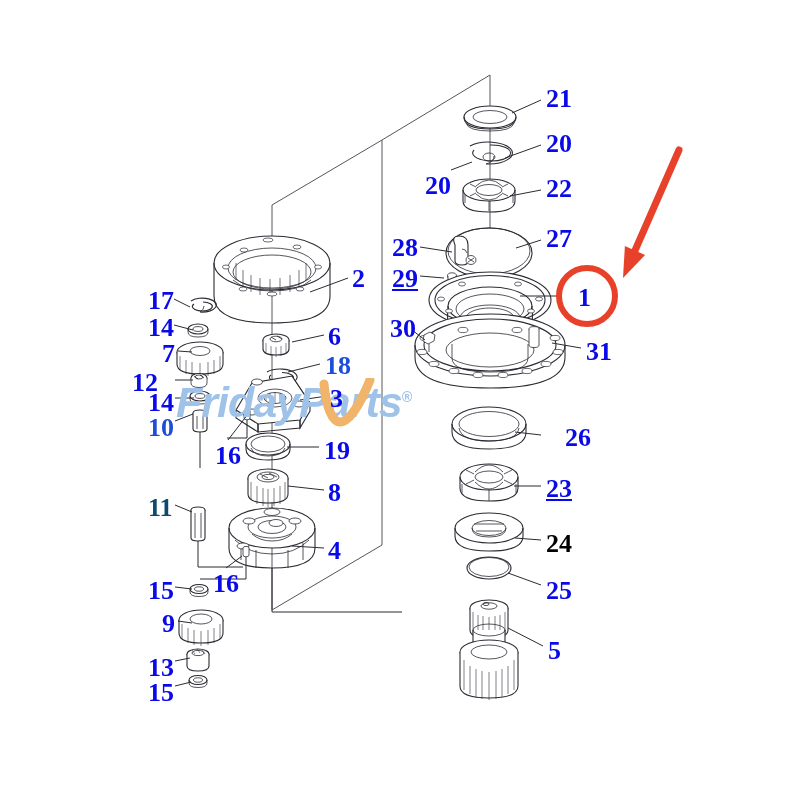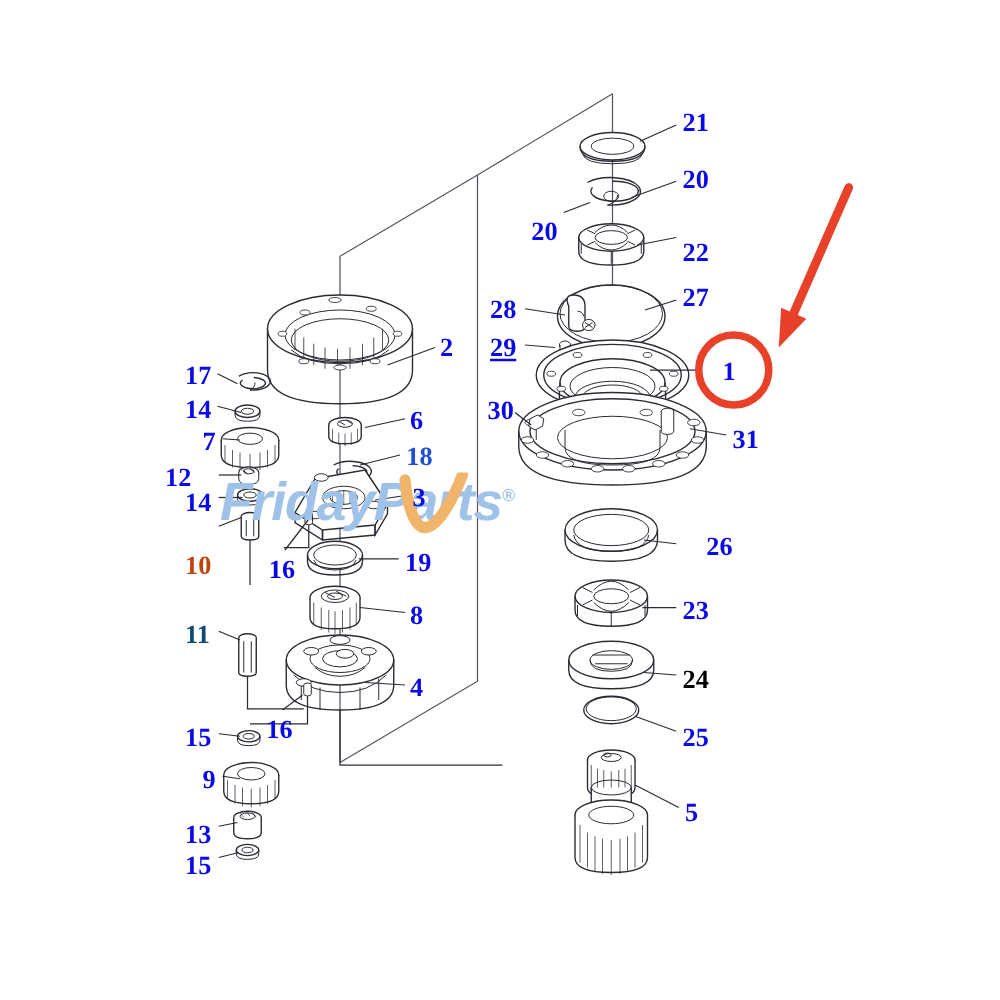--- a/index.html
+++ b/index.html
@@ -10,21 +10,21 @@
     background:#ffffff;
     font-family:"Liberation Serif", serif;
     overflow:hidden;
   }
   #art{position:absolute;left:0;top:0;width:800px;height:800px;}
   .callout{
     position:absolute;
     color:#0a0ae8;
     font-family:"Liberation Serif", serif;
     font-weight:bold;
-    font-size:21px;
+    font-size:26px;
     line-height:21px;
     letter-spacing:0px;
     white-space:nowrap;
     user-select:none;
   }
   .wm{
     position:absolute;
     font-family:"Liberation Sans", sans-serif;
     font-weight:bold;
     font-style:italic;
@@ -447,47 +447,47 @@
     <span>Friday</span><span>Parts</span><span class="wm-reg">®</span>
   </div>
   <svg style="position:absolute;left:176px;top:378px;width:340px;height:52px;pointer-events:none;" viewBox="0 0 340 52">
     <path d="M148 6 C150 28 156 44 164 44 C174 44 186 22 194 2" fill="none" stroke="#f0b46a" stroke-width="9" stroke-linecap="round"></path>
   </svg>
 
   <div id="callout-layer">
       <div class="callout" style="left: 546px; top: 88px; color: rgb(10, 10, 232);">21</div>
       <div class="callout" style="left: 546px; top: 133px; color: rgb(10, 10, 232);">20</div>
       <div class="callout" style="left: 425px; top: 175px; color: rgb(10, 10, 232);">20</div>
-      <div class="callout" style="left: 546px; top: 192px; color: rgb(10, 10, 232);">22</div>
+      <div class="callout" style="left: 546px; top: 178px; color: rgb(10, 10, 232);">22</div>
       <div class="callout" style="left: 546px; top: 228px; color: rgb(10, 10, 232);">27</div>
       <div class="callout" style="left: 392px; top: 237px; color: rgb(10, 10, 232);">28</div>
       <div class="callout" style="left: 392px; top: 268px; color: rgb(10, 10, 232); text-decoration: underline;">29</div>
       <div class="callout" style="left: 578px; top: 287px; color: rgb(10, 10, 232);">1</div>
       <div class="callout" style="left: 390px; top: 318px; color: rgb(10, 10, 232);">30</div>
       <div class="callout" style="left: 586px; top: 341px; color: rgb(10, 10, 232);">31</div>
       <div class="callout" style="left: 352px; top: 268px; color: rgb(10, 10, 232);">2</div>
       <div class="callout" style="left: 148px; top: 290px; color: rgb(10, 10, 232);">17</div>
       <div class="callout" style="left: 148px; top: 317px; color: rgb(10, 10, 232);">14</div>
       <div class="callout" style="left: 162px; top: 343px; color: rgb(10, 10, 232);">7</div>
       <div class="callout" style="left: 328px; top: 326px; color: rgb(10, 10, 232);">6</div>
       <div class="callout" style="left: 325px; top: 355px; color: #1d4ed8;">18</div>
       <div class="callout" style="left: 132px; top: 372px; color: rgb(10, 10, 232); font-family: Liberation Serif, serif;">12</div>
       <div class="callout" style="left: 148px; top: 392px; color: rgb(10, 10, 232);">14</div>
-      <div class="callout" style="left: 148px; top: 442px; color: #c2410c;">10</div>
+      <div class="callout" style="left: 148px; top: 417px; color: #1d4ed8;">10</div>
       <div class="callout" style="left: 330px; top: 388px; color: rgb(10, 10, 232);">3</div>
       <div class="callout" style="left: 215px; top: 445px; color: rgb(10, 10, 232);">16</div>
       <div class="callout" style="left: 324px; top: 440px; color: rgb(10, 10, 232);">19</div>
       <div class="callout" style="left: 328px; top: 482px; color: rgb(10, 10, 232);">8</div>
       <div class="callout" style="left: 148px; top: 497px; color: #0c4a6e;">11</div>
       <div class="callout" style="left: 328px; top: 540px; color: rgb(10, 10, 232);">4</div>
       <div class="callout" style="left: 213px; top: 573px; color: rgb(10, 10, 232);">16</div>
       <div class="callout" style="left: 148px; top: 580px; color: rgb(10, 10, 232);">15</div>
       <div class="callout" style="left: 162px; top: 613px; color: rgb(10, 10, 232);">9</div>
       <div class="callout" style="left: 148px; top: 657px; color: rgb(10, 10, 232);">13</div>
       <div class="callout" style="left: 148px; top: 682px; color: rgb(10, 10, 232);">15</div>
       <div class="callout" style="left: 546px; top: 427px; color: rgb(10, 10, 232); margin-left: 19px;">26</div>
-      <div class="callout" style="left: 546px; top: 478px; color: rgb(10, 10, 232);">23</div>
+      <div class="callout" style="left: 546px; top: 478px; color: rgb(10, 10, 232); text-decoration: underline;">23</div>
       <div class="callout" style="left: 546px; top: 533px; color: #000000;">24</div>
       <div class="callout" style="left: 546px; top: 580px; color: rgb(10, 10, 232);">25</div>
       <div class="callout" style="left: 548px; top: 640px; color: rgb(10, 10, 232);">5</div>
     </div>
 
 </div>
 
 </body></html>

